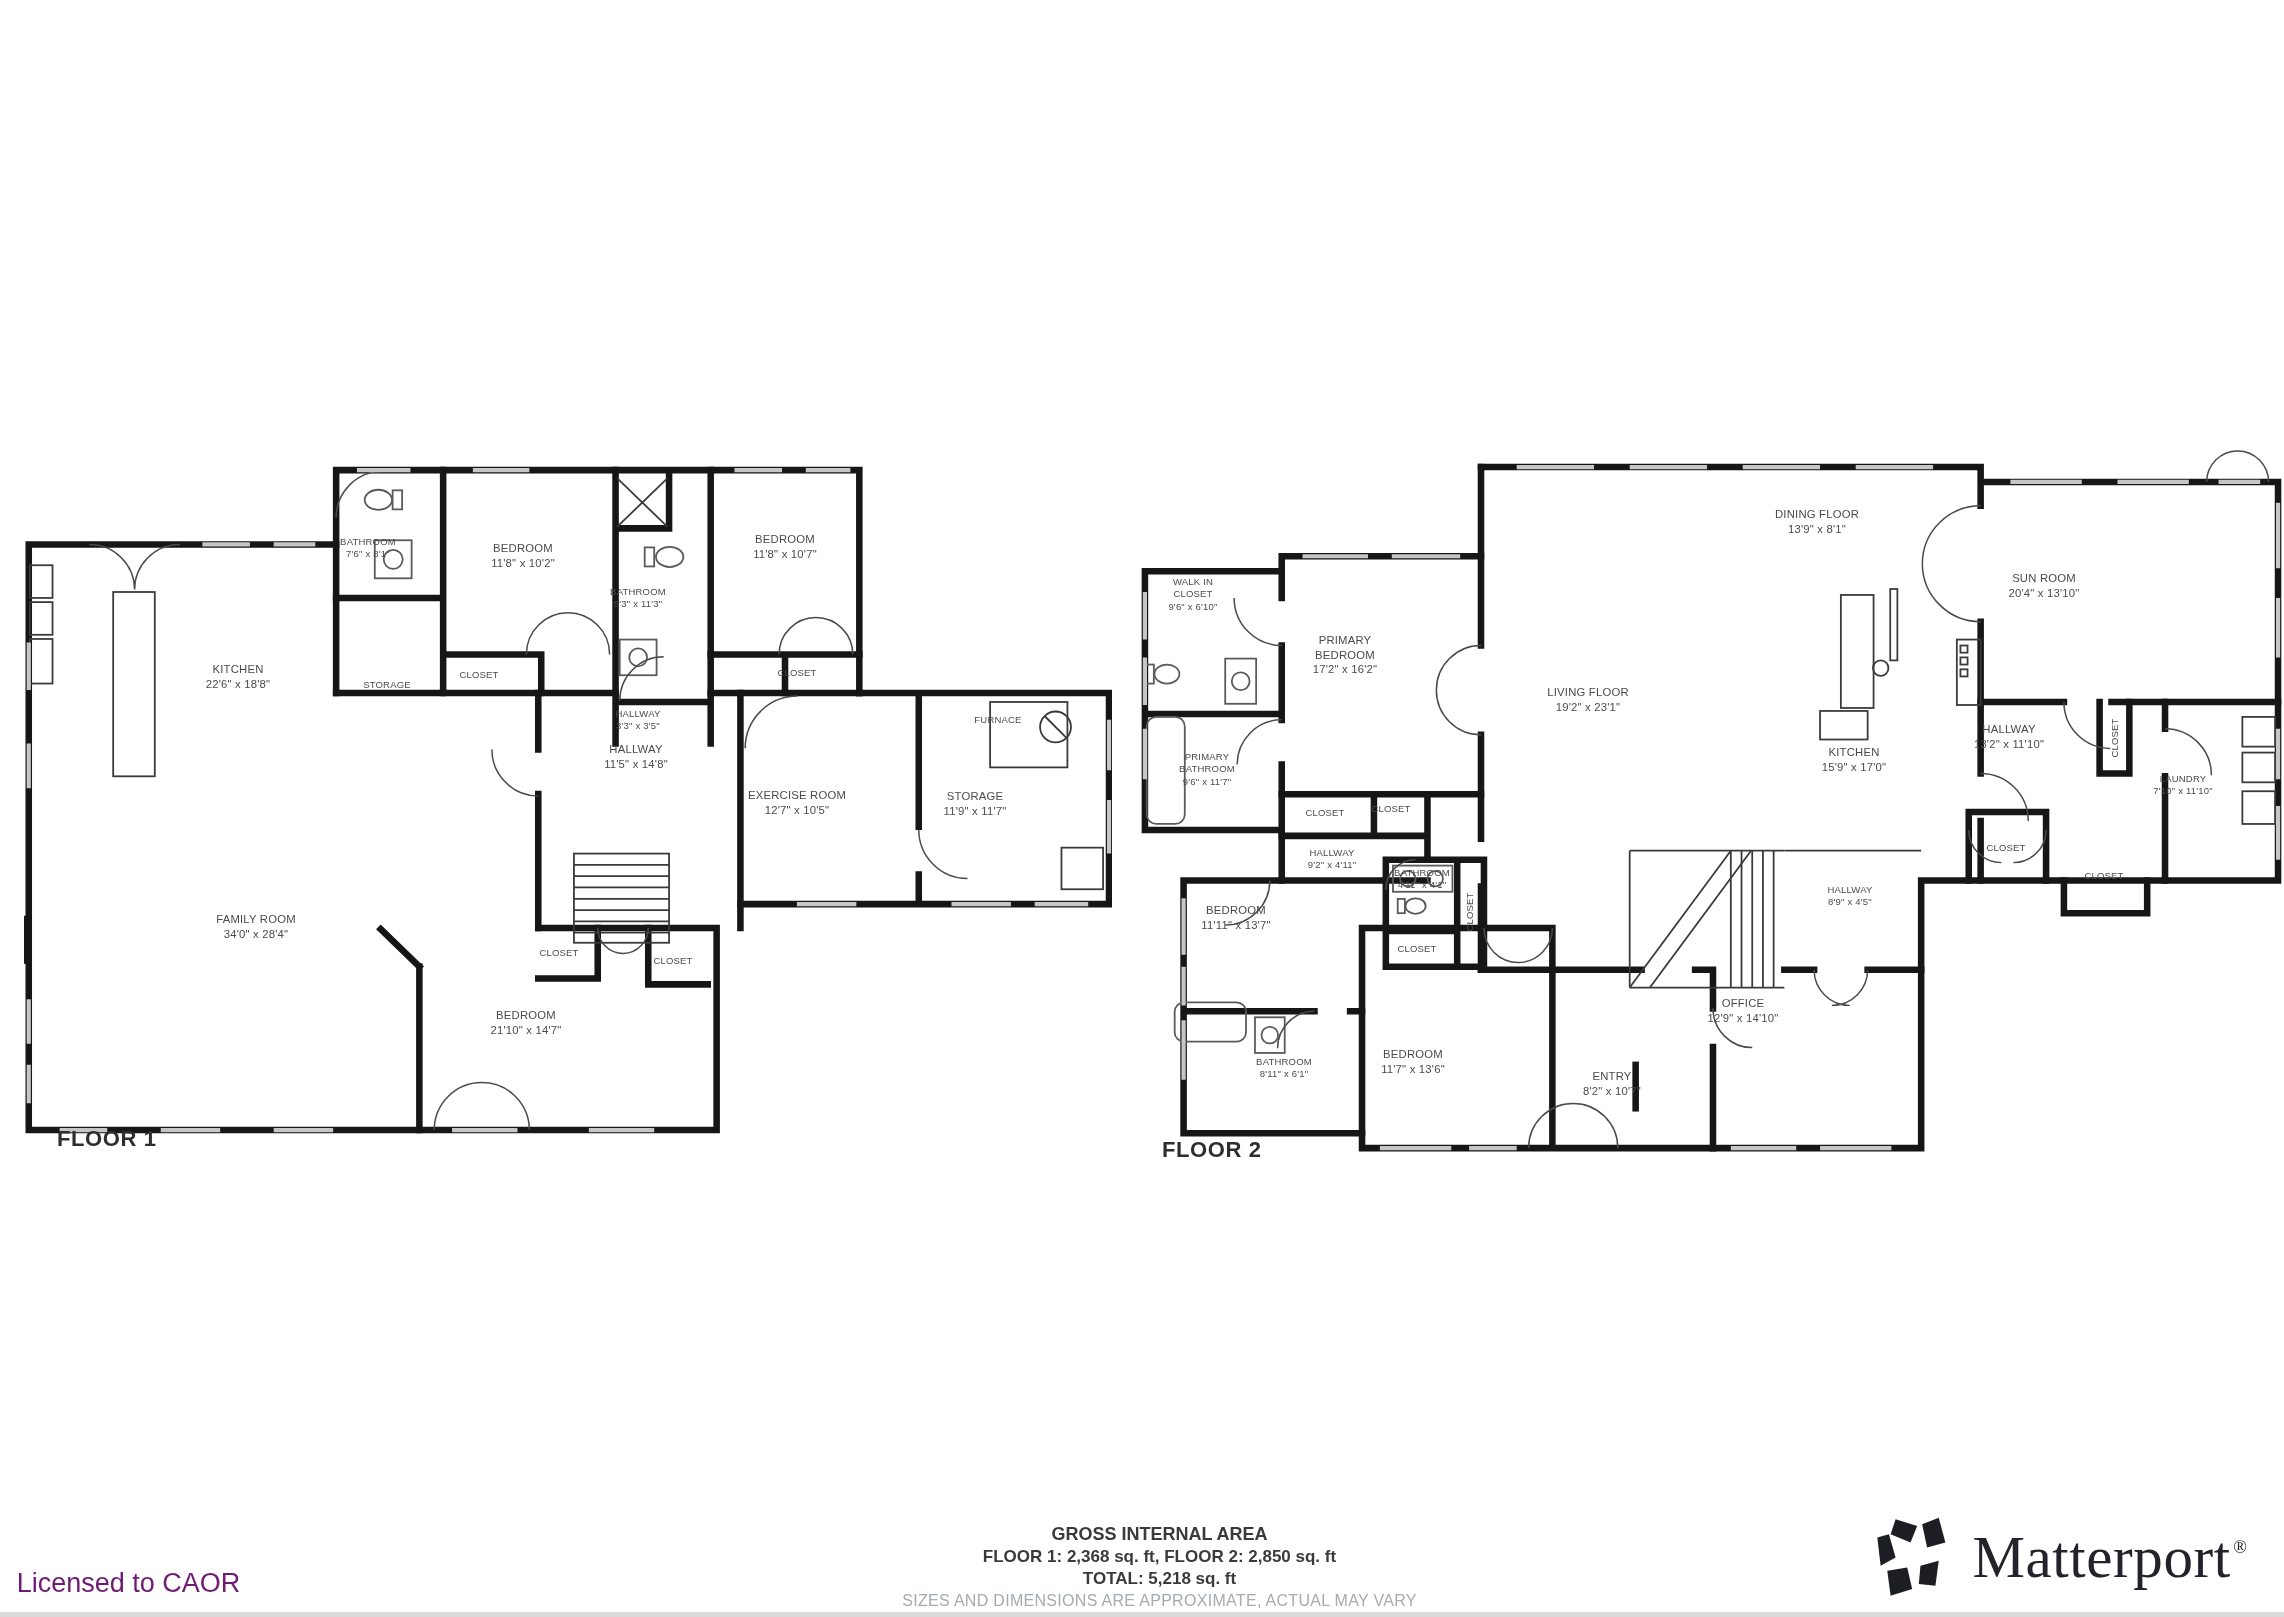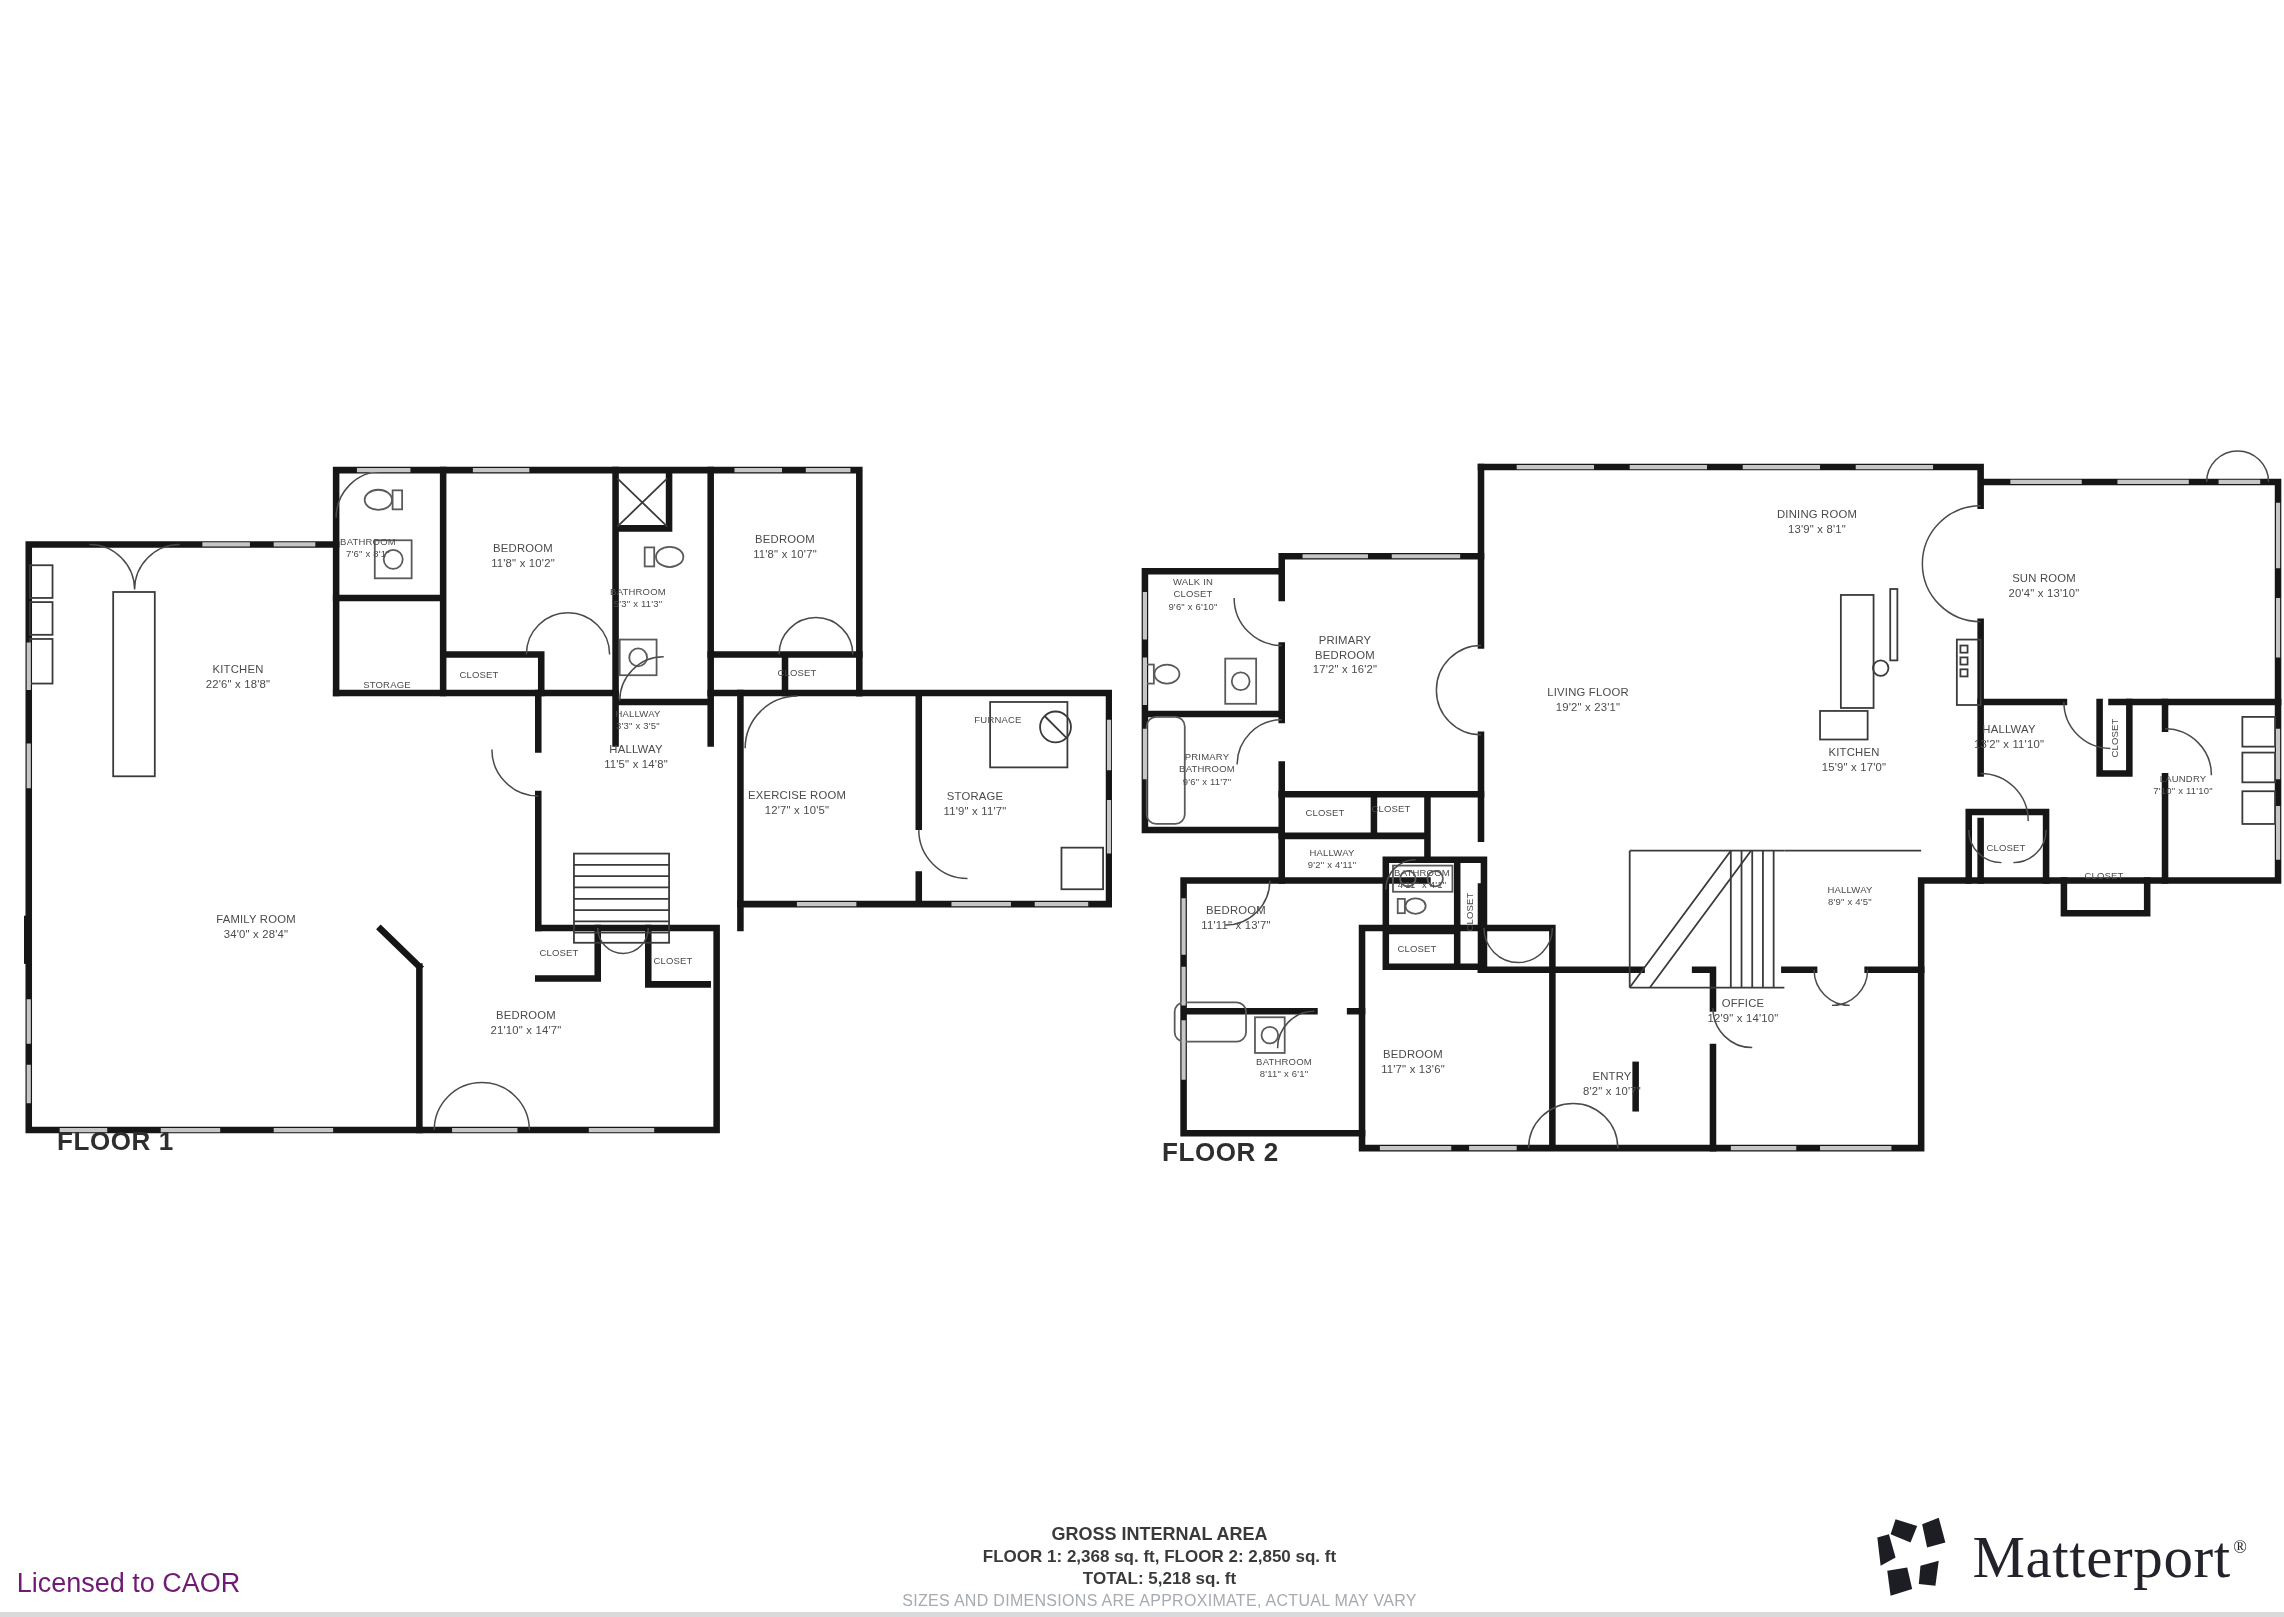--- a/index.html
+++ b/index.html
@@ -10,21 +10,21 @@
   .t{stroke:#3a3a3a;stroke-width:3;fill:none;}
   .f{stroke:#5a5a5a;stroke-width:3;fill:none;}
   .d{stroke:#4a4a4a;stroke-width:2.5;fill:none;}
   .win{stroke:#c6c6c6;stroke-width:7;fill:none;}
   .lbl{position:absolute;transform:translate(-50%,-50%);text-align:center;
        font-size:11.3px;line-height:1.3;color:#4b4b4b;white-space:nowrap;
        display:flex;flex-direction:column;align-items:center;letter-spacing:0.2px;}
   .sm{font-size:9.5px;}
   .wrap{white-space:normal;width:73px;}
   .rot{transform:translate(-50%,-50%) rotate(-90deg);}
-  .floor-title{position:absolute;font-size:26px;font-weight:bold;color:#2e2e2e;letter-spacing:0.6px;}
+  .floor-title{position:absolute;font-size:22px;font-weight:bold;color:#2e2e2e;letter-spacing:0.6px;}
   .footer{position:absolute;left:666px;top:1524px;width:987px;text-align:center;color:#3a3a3a;}
   .footer .ft-title{font-size:18px;font-weight:bold;margin:0 0 2.4px 0;}
   .footer .ft-line{font-size:17px;font-weight:bold;margin:1.2px 0;}
   .footer .ft-disc{font-size:16px;color:#a6abb0;margin-top:3.6px;letter-spacing:0.3px;}
   .license{position:absolute;left:16.7px;top:1568px;font-size:27px;color:#701a75;}
   .brand{position:absolute;left:1874px;top:1516px;display:flex;align-items:center;gap:15.5px;}
   .brand-text{font-family:"Liberation Serif",serif;font-size:59px;color:#23232b;letter-spacing:0.6px;}
   .brand-reg{font-family:"Liberation Serif",serif;font-size:18px;color:#23232b;vertical-align:super;
              position:relative;top:-20px;left:2.4px;}
   .bottom-edge{position:absolute;left:0;bottom:0;width:100%;height:5.4px;background:#d8dadc;}
@@ -276,21 +276,21 @@
     </div>
   <div class="lbl sm" style="left:1284px;top:1068px">
       <span>BATHROOM</span>
       <span>8'11" x 6'1"</span>
     </div>
   <div class="lbl" style="left:1413px;top:1062px">
       <span>BEDROOM</span>
       <span>11'7" x 13'6"</span>
     </div>
   <div class="lbl" style="left:1817px;top:522px">
-      <span>DINING ROOM</span>
+      <span>DINING FLOOR</span>
       <span>13'9" x 8'1"</span>
     </div>
   <div class="lbl" style="left:1588px;top:700px">
       <span>LIVING FLOOR</span>
       <span>19'2" x 23'1"</span>
     </div>
   <div class="lbl" style="left:1854px;top:760px">
       <span>KITCHEN</span>
       <span>15'9" x 17'0"</span>
     </div>

